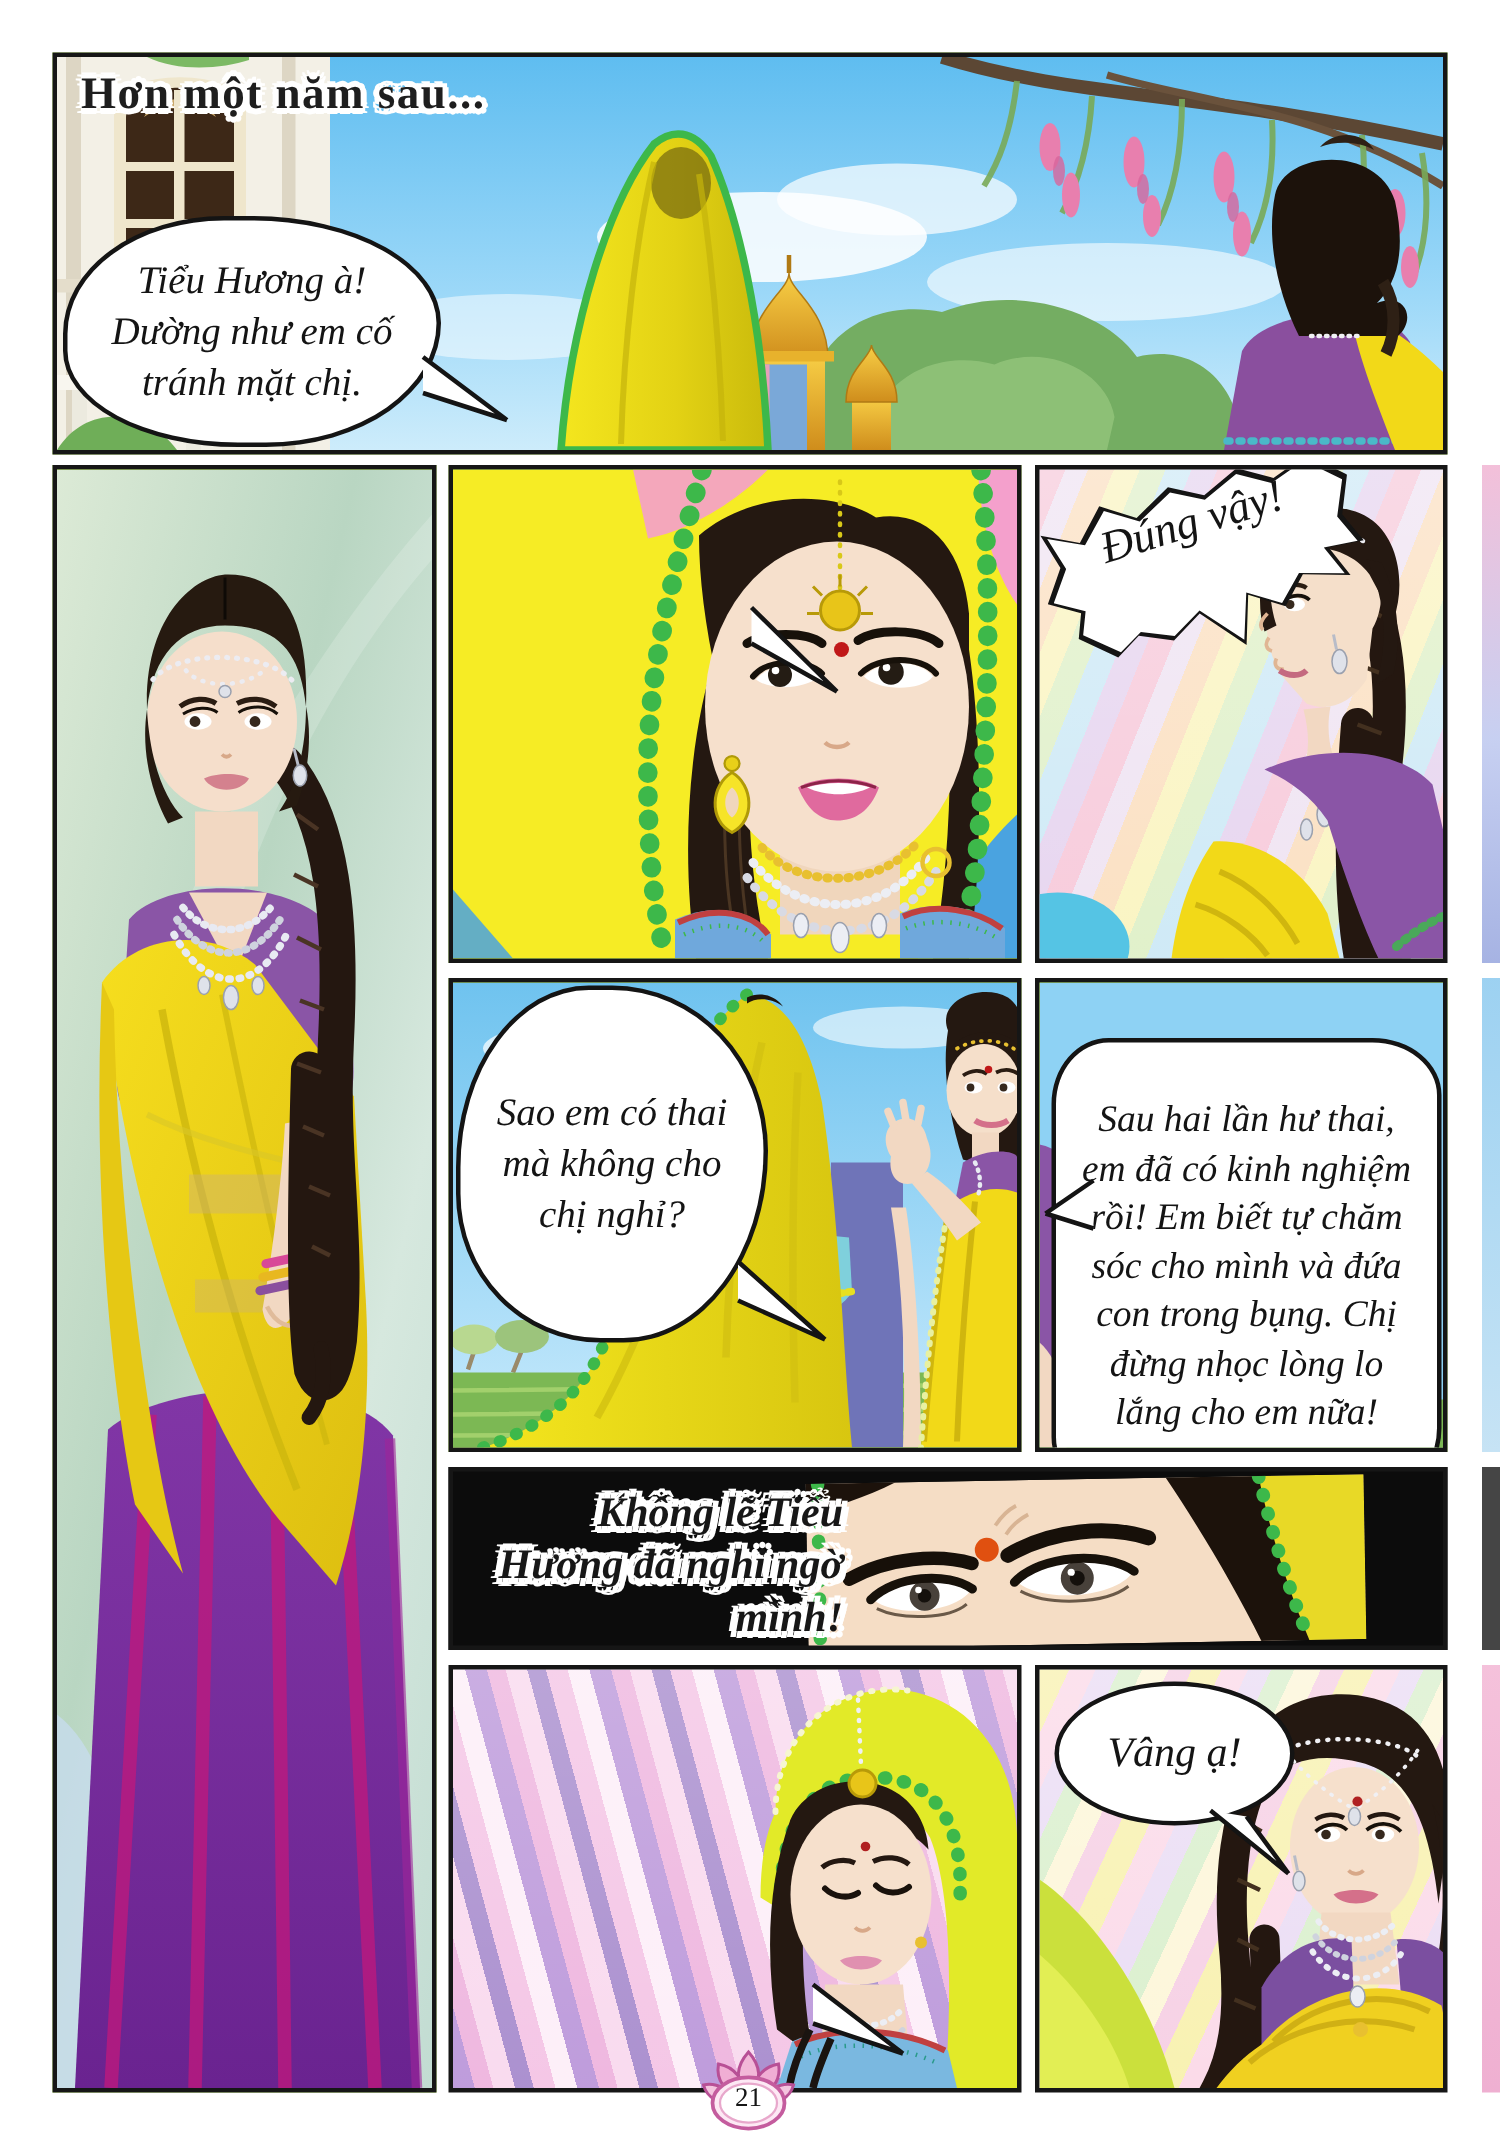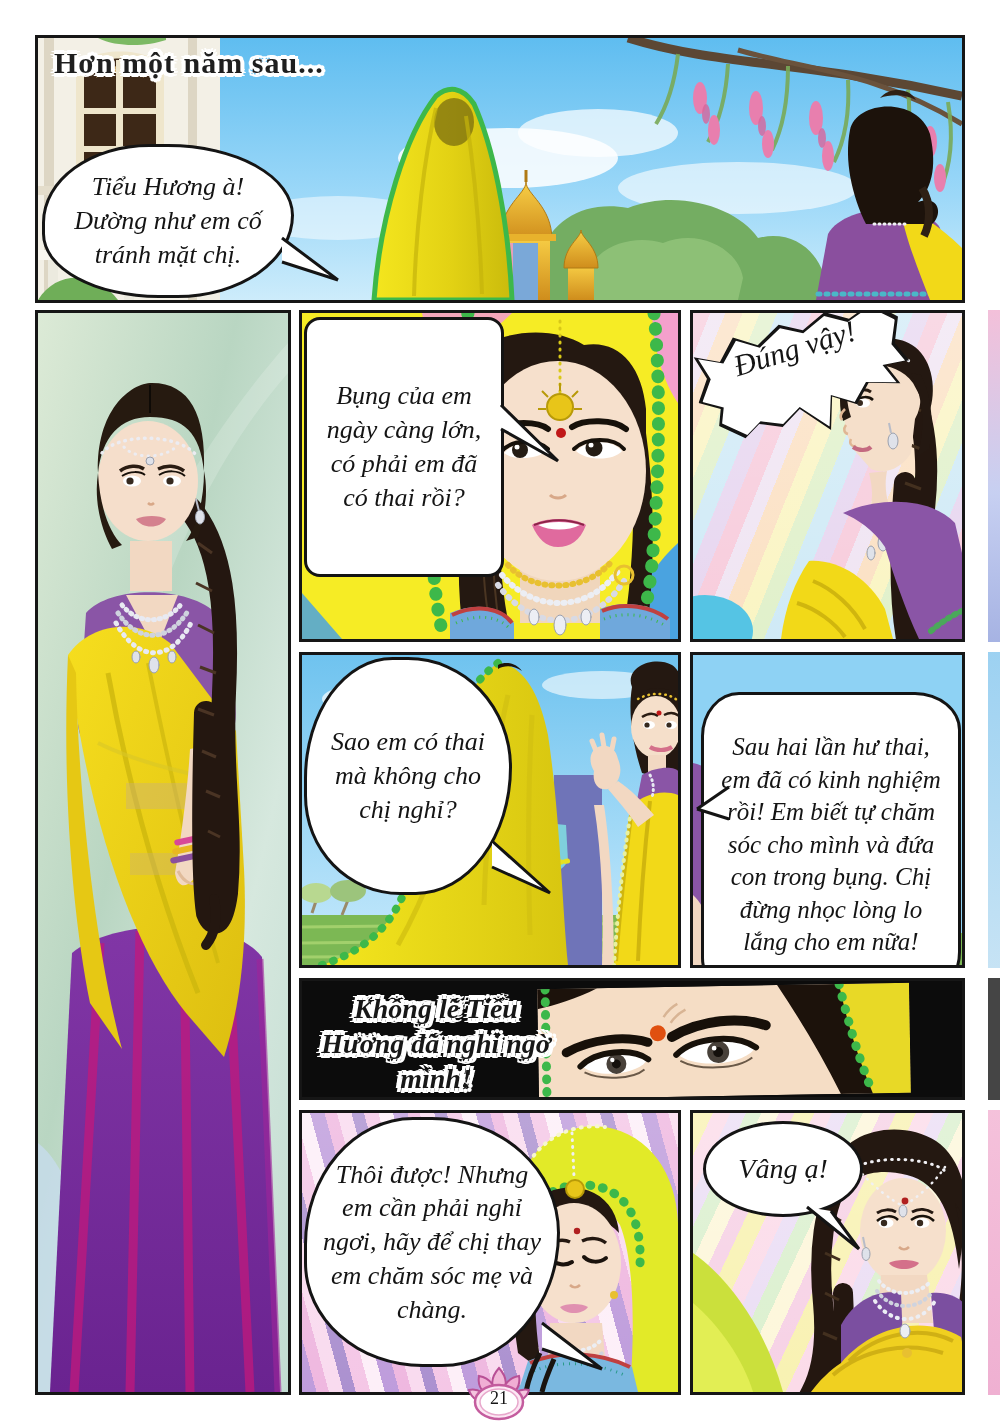--- a/index.html
+++ b/index.html
@@ -10,21 +10,21 @@
   .bubble{position:absolute;background:#ffffff;border:3px solid #141414;color:#141414;
           font-style:italic;text-align:center;display:flex;align-items:center;justify-content:center;
           z-index:5;box-sizing:border-box;line-height:1.3;}
   .blob{border-radius:46% 54% 50% 50% / 55% 50% 58% 45%;}
   .blob2{border-radius:38px 46px 40px 44px / 44px 38px 46px 40px;}
   .tailsvg{position:absolute;z-index:6;overflow:visible;}
   .caption{position:absolute;color:#1e1e1e;font-weight:bold;font-size:30px;letter-spacing:1px;z-index:7;
            text-shadow:-3px -3px 0 #fff,3px -3px 0 #fff,-3px 3px 0 #fff,3px 3px 0 #fff,
                        -4px 0 0 #fff,4px 0 0 #fff,0 -4px 0 #fff,0 4px 0 #fff;}
   #thought-text{position:absolute;left:8px;top:10px;width:252px;color:#171717;
-           font-weight:bold;font-style:italic;font-size:28px;line-height:1.25;text-align:center;z-index:6;
+           font-weight:bold;font-style:italic;font-size:28px;line-height:1.25;text-align:right;z-index:6;
            text-shadow:-4px -4px 0 #fff,4px -4px 0 #fff,-4px 4px 0 #fff,4px 4px 0 #fff,
                        -5px 0 0 #fff,5px 0 0 #fff,0 -5px 0 #fff,0 5px 0 #fff;}
   #burst{position:absolute;left:0px;top:10px;width:216px;height:122px;z-index:5;
          transform:rotate(-17deg);transform-origin:40% 40%;}
   .burst-shape{position:absolute;inset:0;background:#141414;
      clip-path:polygon(0% 45%,7% 28%,4% 8%,15% 18%,24% 2%,34% 14%,46% 3%,56% 13%,68% 4%,78% 15%,90% 8%,100% 25%,95% 45%,99% 62%,88% 60%,92% 78%,78% 70%,70% 84%,60% 72%,55% 98%,44% 74%,34% 84%,24% 76%,16% 84%,6% 68%,9% 55%);}
   .burst-inner{position:absolute;inset:4px;background:#ffffff;
      clip-path:polygon(0% 45%,7% 28%,4% 8%,15% 18%,24% 2%,34% 14%,46% 3%,56% 13%,68% 4%,78% 15%,90% 8%,100% 25%,95% 45%,99% 62%,88% 60%,92% 78%,78% 70%,70% 84%,60% 72%,55% 98%,44% 74%,34% 84%,24% 76%,16% 84%,6% 68%,9% 55%);}
   .burst-txt{position:absolute;left:0;top:14px;width:100%;text-align:center;font-style:italic;
              font-size:30px;color:#141414;z-index:2;}
@@ -322,23 +322,20 @@
         <ellipse cx="232" cy="304" rx="5" ry="8" fill="#eceef4" stroke="#9aa0ae" stroke-width="1"></ellipse>
         <ellipse cx="284" cy="304" rx="5" ry="8" fill="#eceef4" stroke="#9aa0ae" stroke-width="1"></ellipse>
         <circle cx="322" cy="262" r="9" fill="none" stroke="#e8c030" stroke-width="3"></circle>
       </g>
 
       <path d="M148,326 L148,300 C176,288 200,294 212,310 L212,326 Z" fill="#6fa8dc"></path>
       <path d="M298,326 L298,296 C322,286 352,292 368,306 L368,326 Z" fill="#6fa8dc"></path>
       <path d="M150,302 C176,290 200,296 210,310 M300,298 C322,288 350,294 366,306" stroke="#c04040" stroke-width="4" fill="none"></path>
       <path d="M154,310 C176,300 196,304 206,314 M302,306 C322,298 346,302 362,312" stroke="#3db84a" stroke-width="3" stroke-dasharray="1 5" fill="none"></path>
     </svg>
-    <div class="bubble" style="left:2px;top:4px;width:200px;height:260px;font-size:26px;border-radius:16px;padding:4px 10px;">
-      <div class="txt">Bụng của em ngày càng lớn, có phải em đã có thai rồi?</div>
-    </div>
     <svg class="tailsvg" style="left:196px;top:86px;" width="66" height="70">
       <polygon points="3,6 60,62 3,30" fill="#ffffff"></polygon>
       <path d="M3,6 L60,62 M3,30 L60,62" stroke="#141414" stroke-width="3" fill="none"></path>
     </svg>
   </div>
 
   <div class="panel" id="panel-profile" style="left:690px;top:310px;width:275px;height:332px;">
     <svg class="fillsvg" viewBox="0 0 269 326" preserveAspectRatio="none">
       <ellipse cx="12" cy="318" rx="48" ry="36" fill="#55c4e4"></ellipse>
       <g>
@@ -515,23 +512,20 @@
           <path d="M248,232 C262,254 286,256 302,238" stroke="#cfd3de" stroke-width="4" stroke-dasharray="1 5"></path>
           <ellipse cx="276" cy="262" rx="5" ry="8" fill="#eceef4" stroke="#9aa0ae" stroke-width="1"></ellipse>
         </g>
         <path d="M216,279 L226,248 C258,234 300,238 330,254 L336,279 Z" fill="#7ab8e0"></path>
         <path d="M228,250 C258,236 300,240 328,254" stroke="#c04040" stroke-width="4" fill="none"></path>
         <path d="M232,258 C258,246 296,250 322,262" stroke="#2a9a8a" stroke-width="3" stroke-dasharray="1 5" fill="none"></path>
         <path d="M238,240 C230,256 226,268 224,279 M252,246 C246,260 242,270 240,279" stroke="#1a1410" stroke-width="5" fill="none"></path>
         <circle cx="312" cy="182" r="4" fill="#e8c030"></circle>
       </g>
     </svg>
-    <div class="bubble blob" style="left:2px;top:4px;width:256px;height:250px;font-size:26px;padding:6px 14px;">
-      <div class="txt">Thôi được! Nhưng em cần phải nghỉ ngơi, hãy để chị thay em chăm sóc mẹ và chàng.</div>
-    </div>
     <svg class="tailsvg" style="left:236px;top:202px;" width="70" height="64">
       <polygon points="4,8 64,54 4,34" fill="#ffffff"></polygon>
       <path d="M4,8 L64,54 M4,34 L64,54" stroke="#141414" stroke-width="3" fill="none"></path>
     </svg>
   </div>
 
   <div class="panel" id="panel-yes" style="left:690px;top:1110px;width:275px;height:285px;">
     <svg class="fillsvg" viewBox="0 0 269 279" preserveAspectRatio="none">
       <path d="M0,140 C32,162 72,212 90,279 L0,279 Z" fill="#cbe03c"></path>
       <path d="M0,190 C26,212 50,246 60,279 L0,279 Z" fill="#e2ee54"></path>

